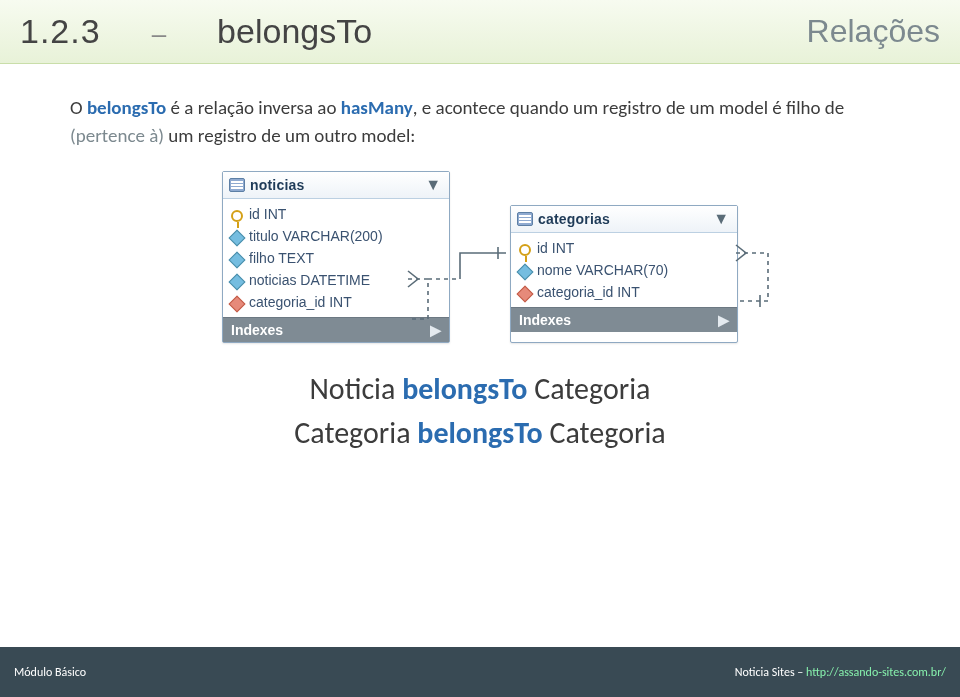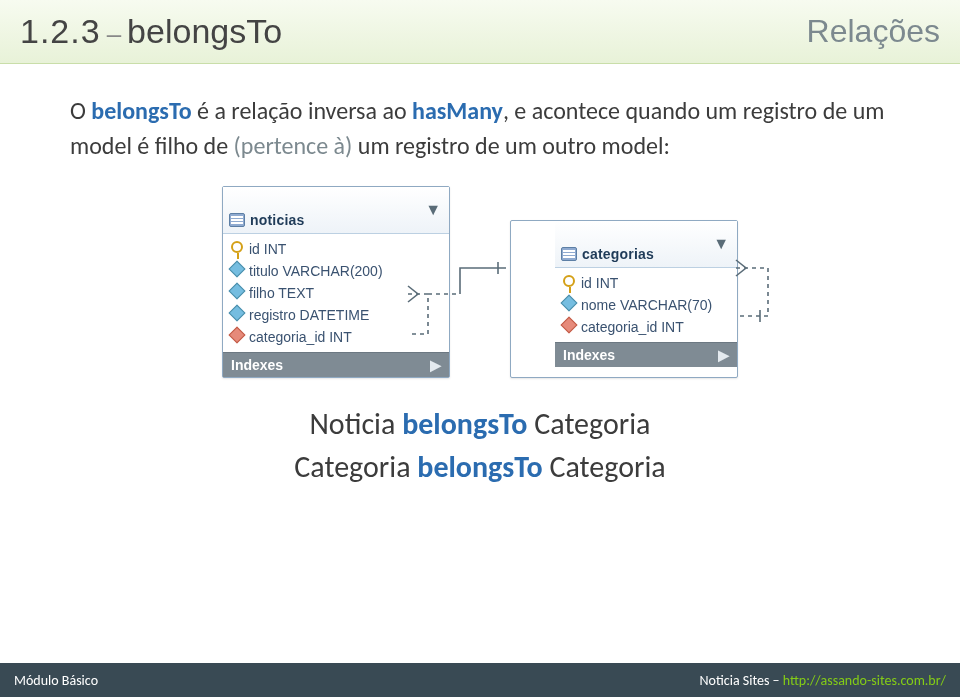--- a/index.html
+++ b/index.html
@@ -5,72 +5,72 @@
   * { box-sizing: border-box; margin: 0; padding: 0; }
   html, body { width: 960px; height: 697px; font-family: "Segoe UI", Arial, sans-serif; background: #fff; color: #333; }
   .page { width: 960px; height: 697px; position: relative; display: flex; flex-direction: column; }
   .header {
     height: 64px;
     background: linear-gradient(#f7fbf0, #e8f2d8);
     border-bottom: 1px solid #c9dea9;
     display: flex; align-items: center; justify-content: space-between;
     padding: 0 20px;
   }
-  .header-left { display: flex; align-items: baseline; font-family: "Trebuchet MS", "Segoe UI", sans-serif; }
+  .header-left { display: flex; align-items: baseline; font-family: "Trebuchet MS", "Segoe UI", sans-serif; gap: 45px; }
   .sec-num { font-size: 34px; color: #444; font-weight: 500; letter-spacing: 1px; font-family: Candara, "Trebuchet MS", sans-serif;}
   .sec-dash { font-size: 26px; color: #888; margin: 0 6px; }
   .sec-title { font-size: 34px; color: #444; font-weight: 400; font-family: Candara, "Trebuchet MS", sans-serif;}
   .header-right { font-size: 32px; color: #7c898f; font-family: Candara, "Trebuchet MS", sans-serif; }
 
   .body { flex: 1; padding: 30px 70px 10px 70px; }
-  .para { font-size: 24px; line-height: 1.45; color: #3c3c3c; font-family: Candara, Calibri, "Segoe UI", sans-serif; }
+  .para { font-size: 19px; line-height: 1.45; color: #3c3c3c; font-family: Candara, Calibri, "Segoe UI", sans-serif; }
   .c-blue { color: #2b6cb0; font-weight: 600; }
   .c-grey { color: #7c898f; }
 
   .diagram { margin: 22px auto 24px auto; width: 640px; display: flex; justify-content: center; gap: 60px; position: relative; }
   .tbl {
     width: 228px;
     border: 1px solid #8fa9c2;
     border-radius: 2px;
     background: #fff;
     font-family: Tahoma, Verdana, sans-serif;
     font-size: 14px;
     color: #2f4f6f;
     box-shadow: 0 1px 2px rgba(0,0,0,0.1);
   }
   .tbl-head {
     display: flex; align-items: center; justify-content: space-between;
     padding: 5px 8px 5px 6px;
     border-bottom: 1px solid #bcd0e2;
     background: linear-gradient(#ffffff,#eef3f8);
   }
-  .tbl-head-left { display: flex; align-items: center; gap: 5px; margin-top: 20px; }
+  .tbl-head-left { display: flex; align-items: center; gap: 5px; }
   .tbl-title { font-weight: 700; color: #1f3b58; letter-spacing: 0.2px; }
   .tbl-rows { padding: 4px 0; }
-  .row { display: flex; align-items: flex-start; gap: 6px; padding: 3px 8px 3px 8px; white-space: nowrap; color:#3a5270; }
+  .row { display: flex; align-items: flex-end; gap: 6px; padding: 3px 8px 3px 8px; white-space: nowrap; color:#3a5270; }
   .tbl-foot {
     display: flex; align-items: center; justify-content: space-between;
     padding: 4px 8px;
     background: #7f8b94; color: #fff; font-weight: 700;
     border-top: 1px solid #6c7882;
   }
   svg.connectors { position: absolute; left: 0; top: 0; width: 640px; height: 230px; pointer-events: none; }
 
   .statements { text-align: center; font-size: 30px; line-height: 1.45; font-family: Candara, Calibri, sans-serif; color:#3c3c3c; margin-top: 6px; }
 
   .footer {
-    height: 34px;
+    height: 50px;
     background: #394a54;
     color: #fff;
     display: flex; align-items: center; justify-content: space-between;
     padding: 0 14px;
-    font-size: 14px;
+    font-size: 12px;
     font-family: Candara, Calibri, sans-serif;
   }
-  .footer a { color: #84cc16; }
+  .footer a { color: #86efac; }
   .glyph-table { display:inline-block; width:16px; height:14px; position:relative; }
   .glyph-table::before { content:""; position:absolute; inset:0; background:#8faad0; border:1px solid #5d7fa5; border-radius:2px;}
   .glyph-table::after { content:""; position:absolute; top:3px; left:2px; right:2px; height:2px; background:#fff; box-shadow: 0 3px 0 #fff, 0 6px 0 #fff;}
   .glyph-key { display:inline-block; width:12px; height:12px; border:2px solid #d4a017; border-radius:50%; position:relative;}
   .glyph-key::after { content:""; position:absolute; left:4px; top:10px; width:2px; height:6px; background:#d4a017;}
   .glyph-dia { display:inline-block; width:12px; height:12px; background:#75bde0; transform:rotate(45deg); border:1px solid #4a8da8;}
   .glyph-dia.red { background:#e68a7a; border-color:#c15a46;}
   .arrow-tri { font-size:16px; color:#5a6c78; line-height:1;}
   .foot-tri { font-size:14px; color:#e4eaef;}
 </style>
@@ -128,34 +128,34 @@
         <div class="row">
           <span class="glyph-dia"></span>
           <span>titulo VARCHAR(200)</span>
         </div>
         <div class="row">
           <span class="glyph-dia"></span>
           <span>filho TEXT</span>
         </div>
         <div class="row">
           <span class="glyph-dia"></span>
-          <span>registro DATETIME</span>
+          <span>noticias DATETIME</span>
         </div>
         <div class="row">
           <span class="glyph-dia red"></span>
           <span>categoria_id INT</span>
         </div>
       </div>
       <div class="tbl-foot">
         <span>Indexes</span>
         <span class="foot-tri">▶</span>
       </div>
     </div>
 
-    <div class="tbl" style="margin-top:34px;padding-left:44px;">
+    <div class="tbl" style="margin-top:34px;">
       <div class="tbl-head">
         <div class="tbl-head-left">
           <span class="glyph-table"></span>
           <span class="tbl-title">categorias</span>
         </div>
         <span class="arrow-tri">▼</span>
       </div>
       <div class="tbl-rows">
         <div class="row">
           <span class="glyph-key"></span>

